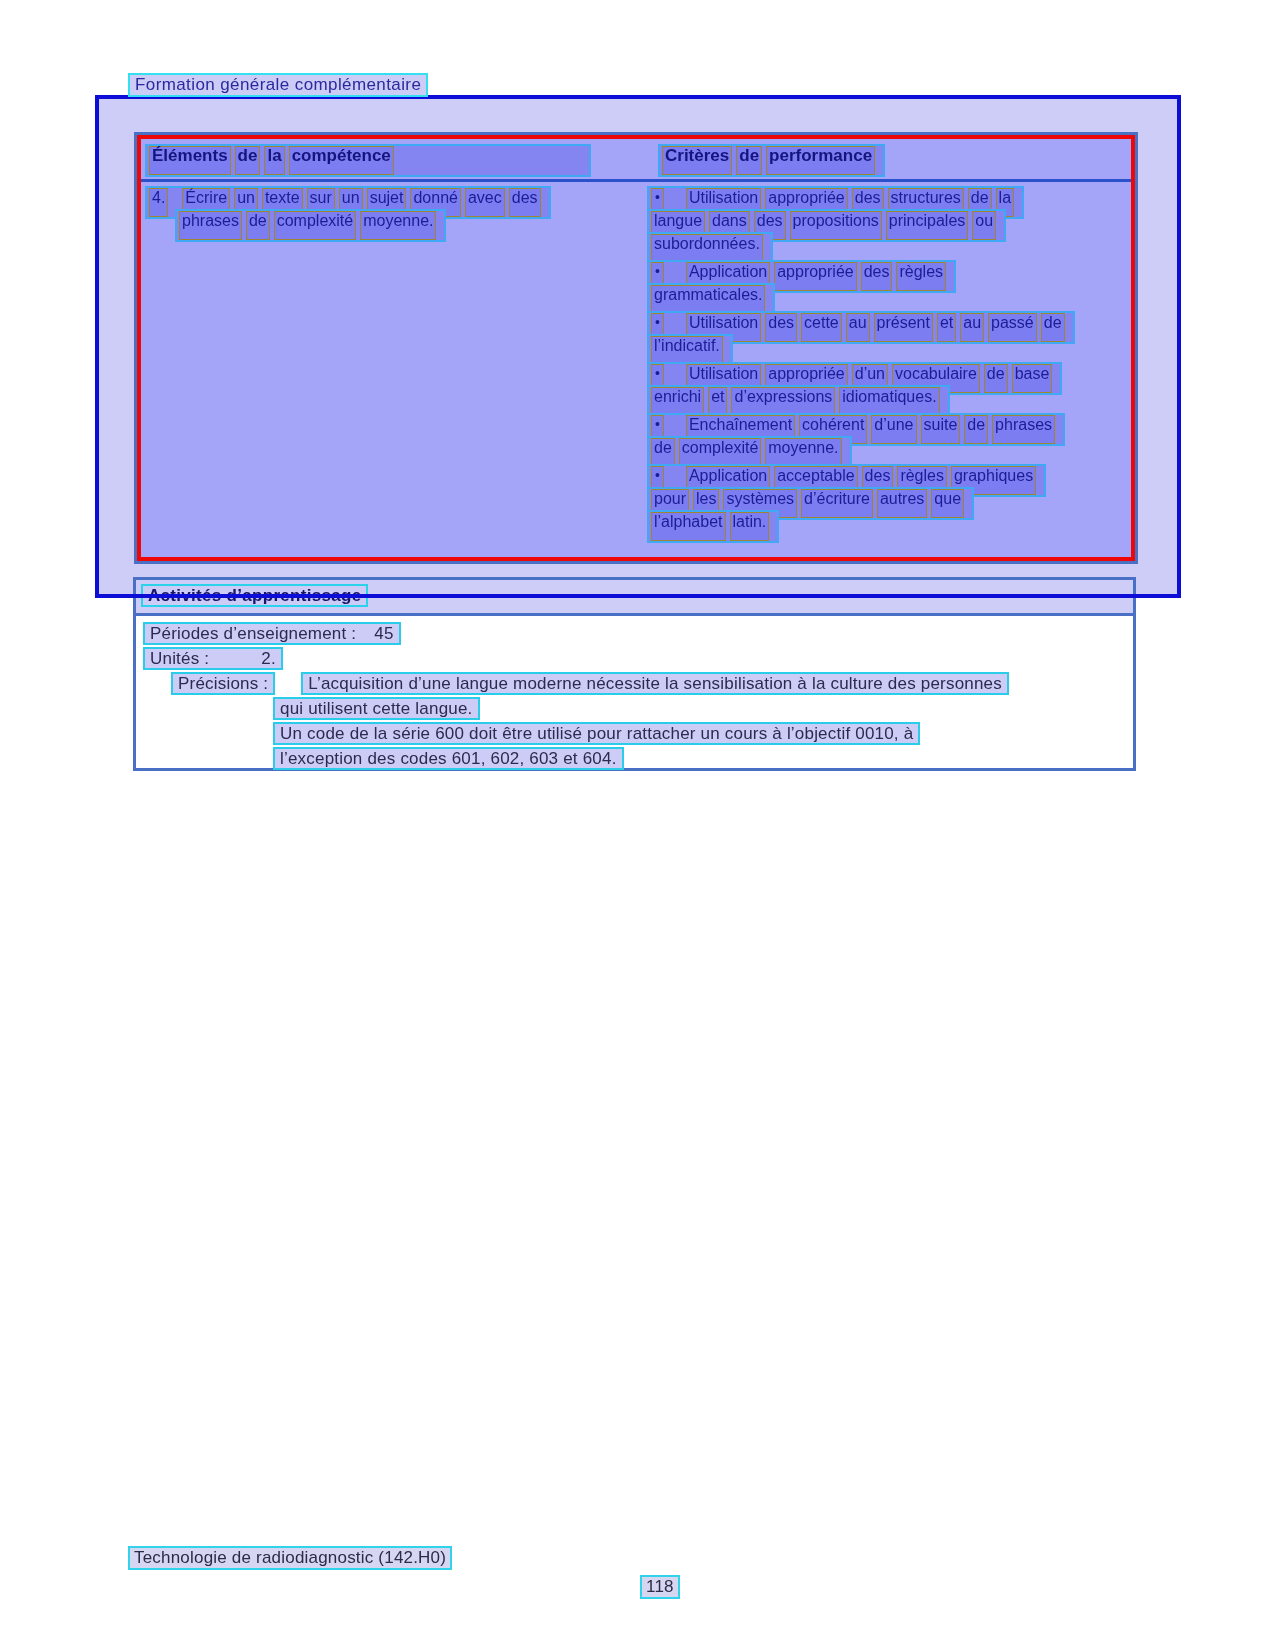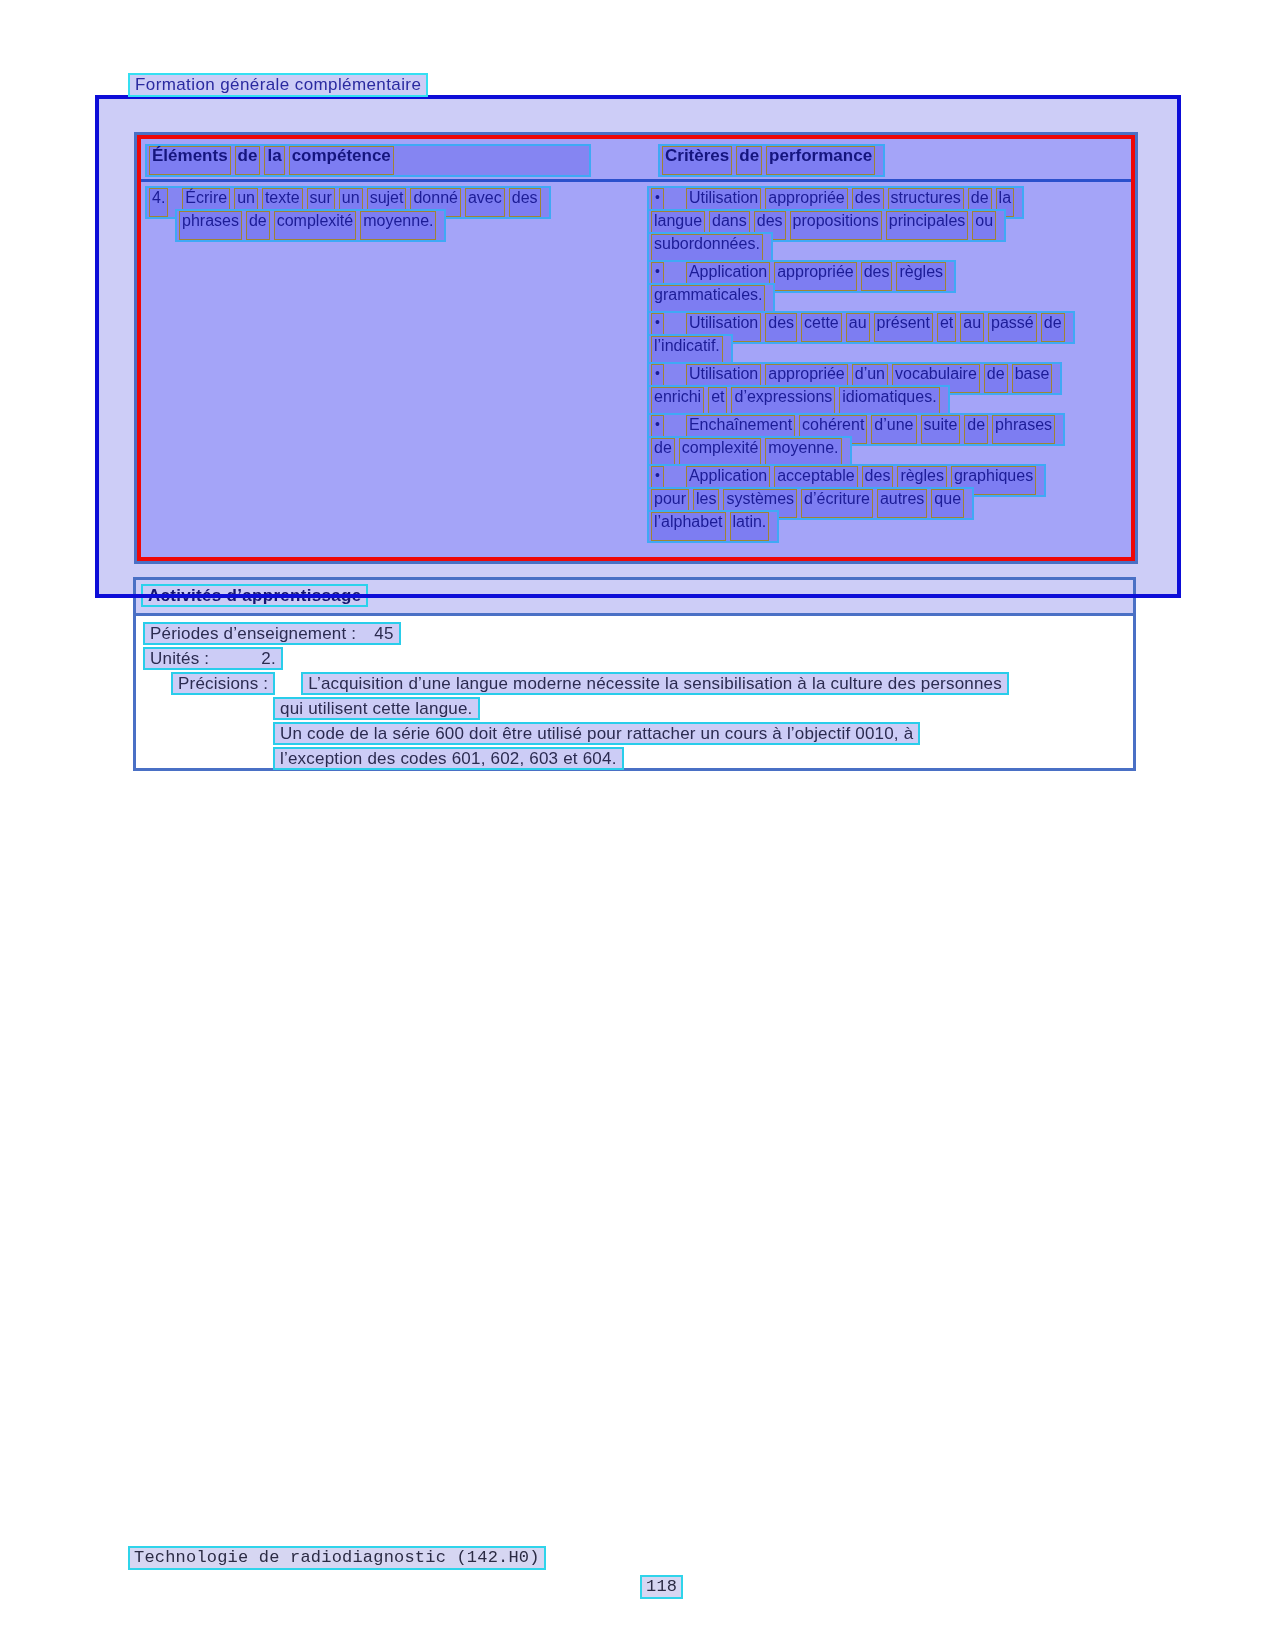--- a/index.html
+++ b/index.html
@@ -84,21 +84,21 @@
   .sp18{display:inline-block;width:18px;}
   .sp52{display:inline-block;width:52px;}
   .plabel{margin-right:26px;min-width:88px;margin-left:28px;}
   .indent{margin-left:130px;}
   
   .footer-label{position:absolute;left:128px;top:1546px;}
   .page-number{position:absolute;left:614px;top:1575px;padding-left:26px;}
   .fbox{
     display:inline-block;background:#d6d6f2;border:2px solid #2fd4ea;
     color:#2b2b44;font-size:17px;line-height:18px;letter-spacing:.2px;
-    padding:1px 4px;white-space:nowrap;font-family:Liberation Mono, monospace;
+    padding:1px 4px;white-space:nowrap;
   }
 </style>
 </head>
 <body>
 
 <span class="top-label">Formation générale complémentaire</span>
 
 <div class="outer-box"></div>
 <div class="outer-bottom-line"></div>
 

